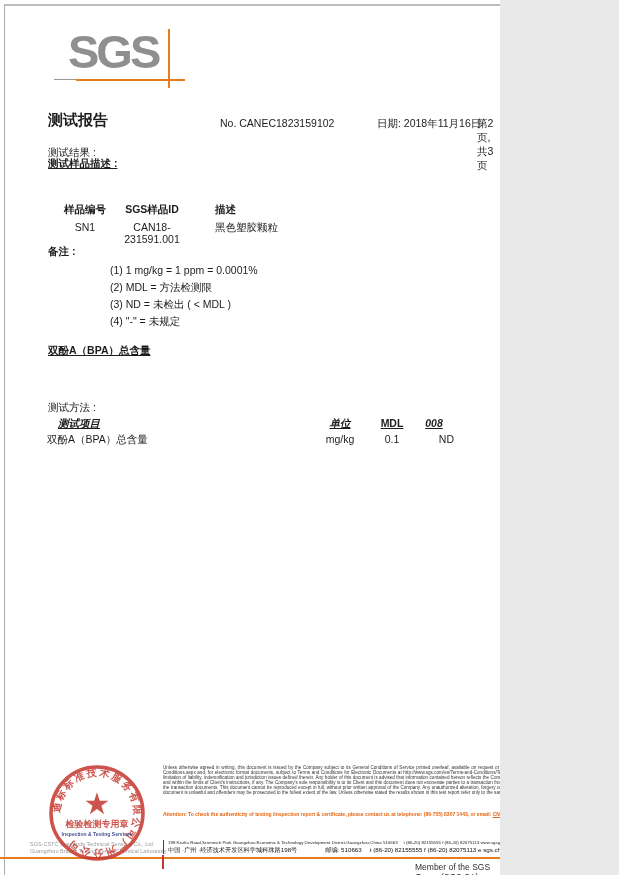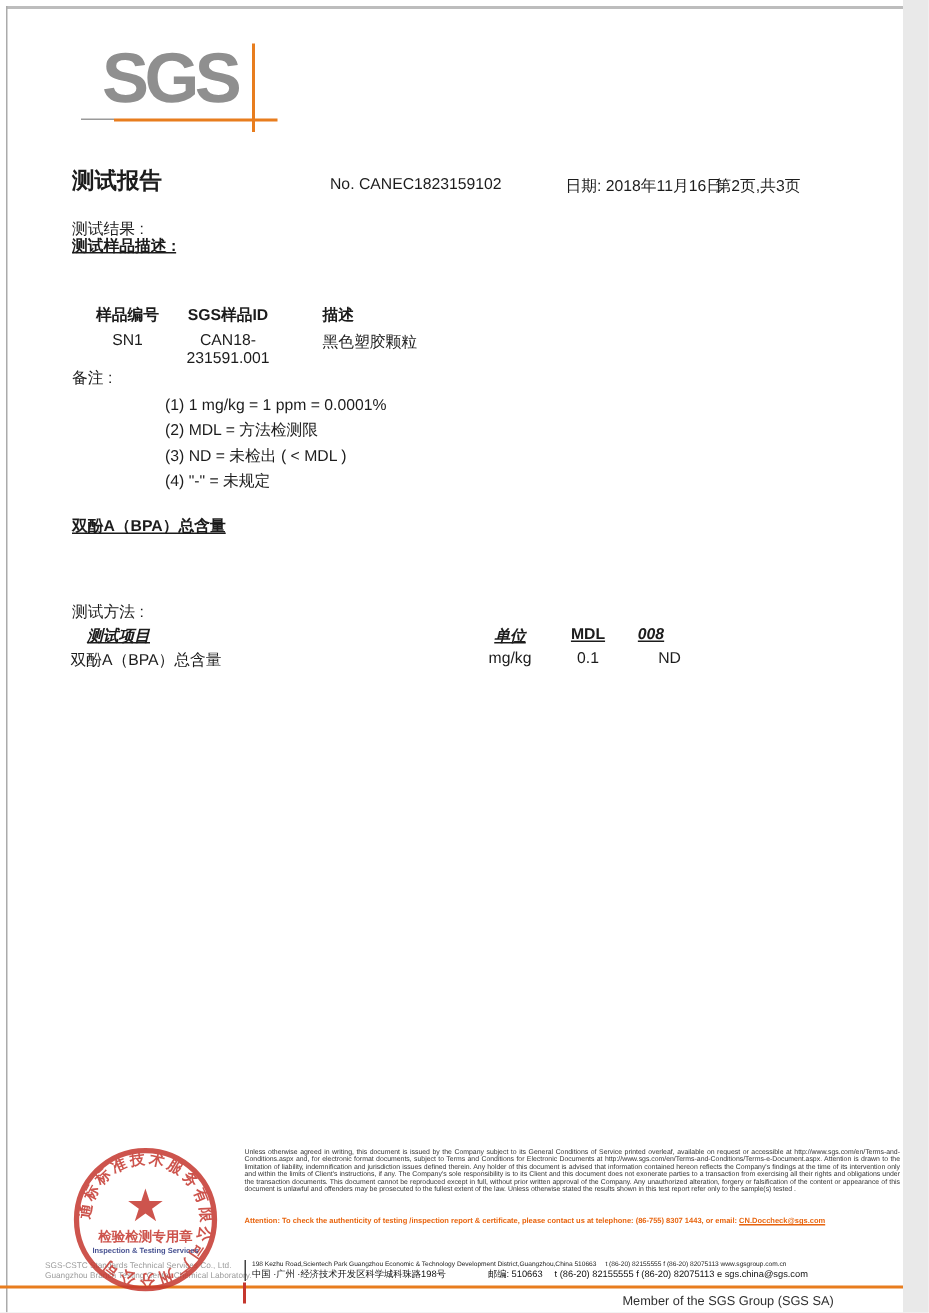--- a/index.html
+++ b/index.html
@@ -1,17 +1,17 @@
 <!DOCTYPE html>
 <html><head>
 <meta charset="utf-8">
 <style>
   html,body{margin:0;padding:0;background:#e9e9e9;}
   .page{
-    position:relative;width:602px;height:875px;background:#ffffff;overflow:hidden;
+    position:relative;width:500px;height:875px;background:#ffffff;overflow:hidden;
     font-family:"Liberation Sans","DejaVu Sans",sans-serif;color:#1c1c1c;
   }
   .abs{position:absolute;}
   
   .frame-top{top:4px;left:4px;width:607px;height:2px;background:#bdbdbd;}
   .frame-left{top:4px;left:4px;width:1px;height:871px;background:#ababab;}
   .frame-right{top:4px;left:611px;width:2px;height:871px;background:#9a9a9a;}
   
   .sgs-text{left:68px;top:28px;font-size:47px;font-weight:bold;letter-spacing:-3px;color:#8f8f8f;line-height:1;}
   .logo-vline{left:168px;top:29px;width:2px;height:59px;background:#e87d1e;}
@@ -24,21 +24,21 @@
   .page-info{left:477px;top:117px;font-size:10.5px;}
   .lbl{font-size:10.5px;}
   .results-label{left:48px;top:146px;}
   .sample-desc-label{left:48px;top:157px;font-weight:bold;text-decoration:underline;}
   
   .st-h{top:203px;font-weight:bold;font-size:10.5px;}
   .st-r{top:221px;font-size:10.5px;}
   .st-c1{left:50px;width:70px;text-align:center;}
   .st-c2{left:106px;width:92px;text-align:center;}
   .st-c3{left:215px;width:140px;text-align:left;}
-  .notes-label{left:48px;top:245px;}
+  .notes-label{left:48px;top:245px;font-weight:bold;}
   .notes{left:110px;top:262px;width:300px;}
   .note-line{height:17px;font-size:10.5px;line-height:17px;}
   
   .bpa-heading{left:48px;top:344px;font-size:10.5px;font-weight:bold;text-decoration:underline;}
   .method-label{left:48px;top:373px;margin-top:28px;}
   .method-text{left:100px;top:373px;width:440px;font-size:10.5px;line-height:17.5px;}
   
   .rt-head{top:417px;font-size:10.5px;font-weight:bold;text-decoration:underline;}
   .rt-row{top:433px;font-size:10.5px;}
   .rt-item-h{left:58px;font-style:italic;}

